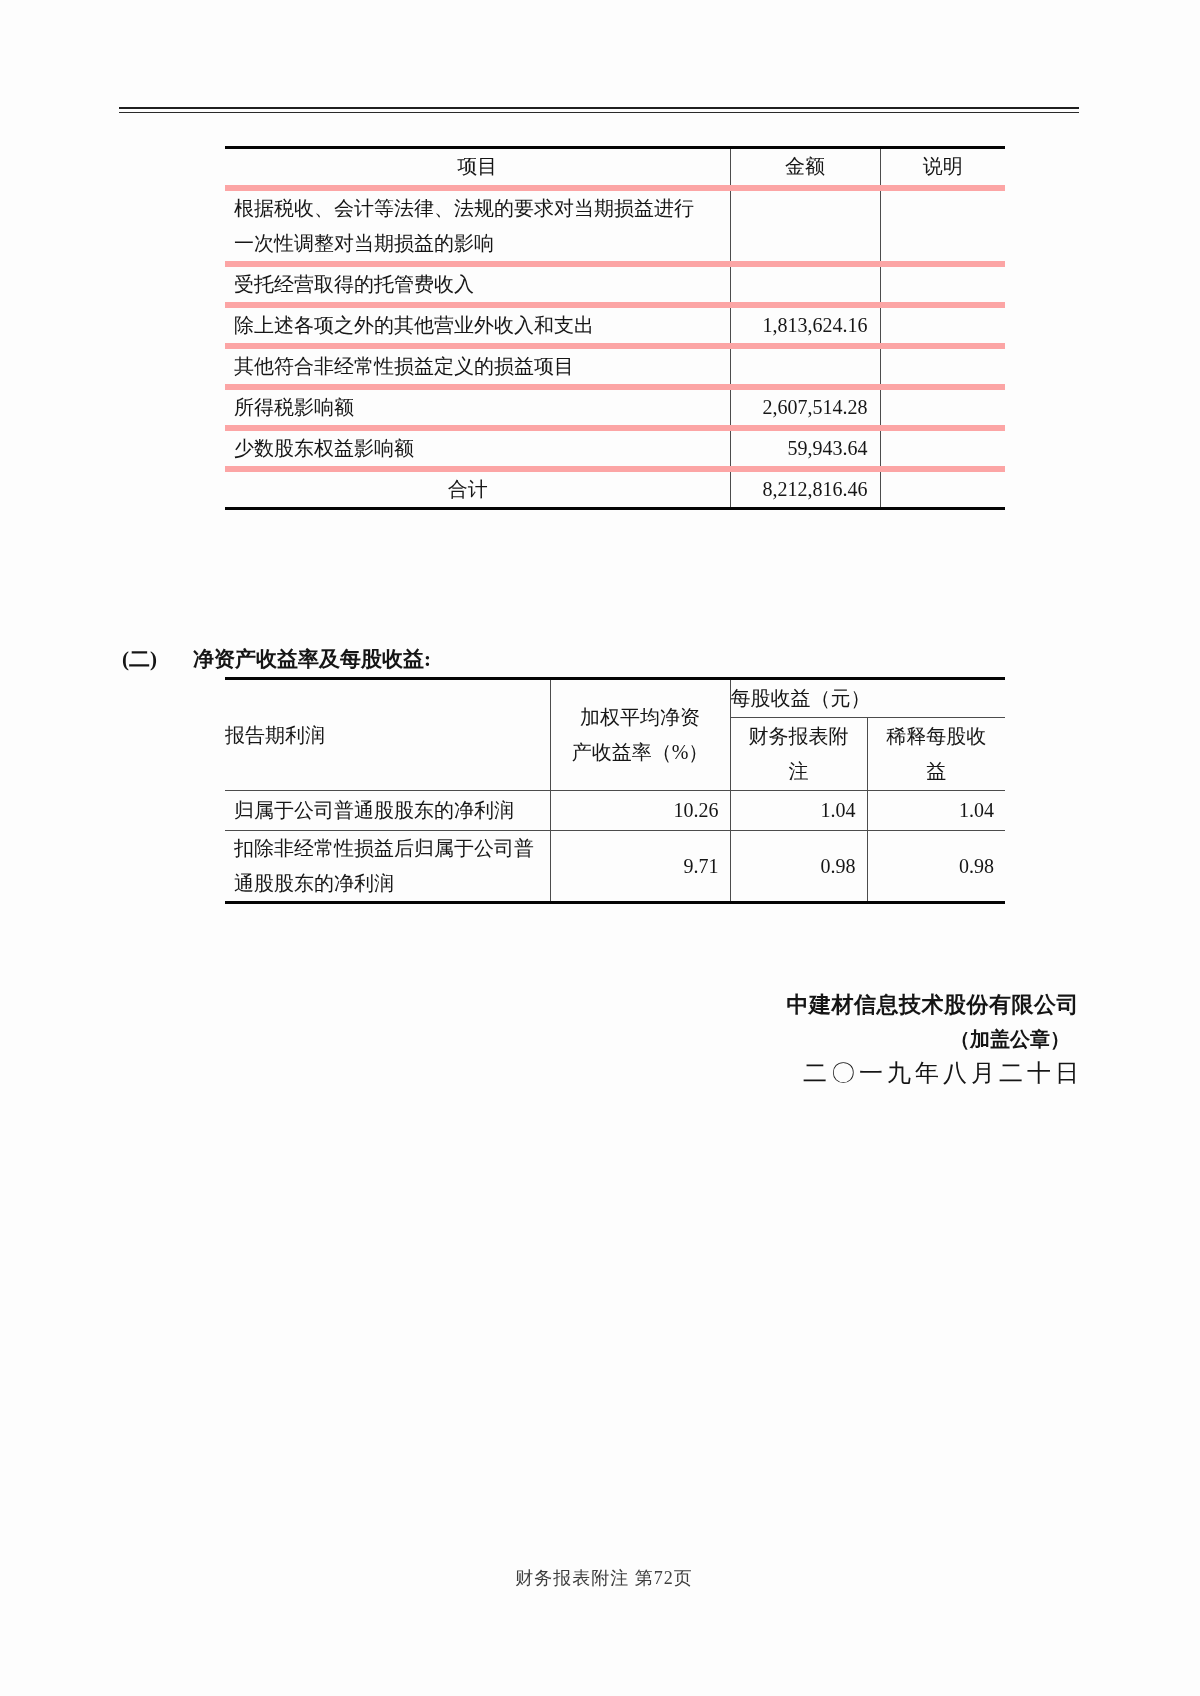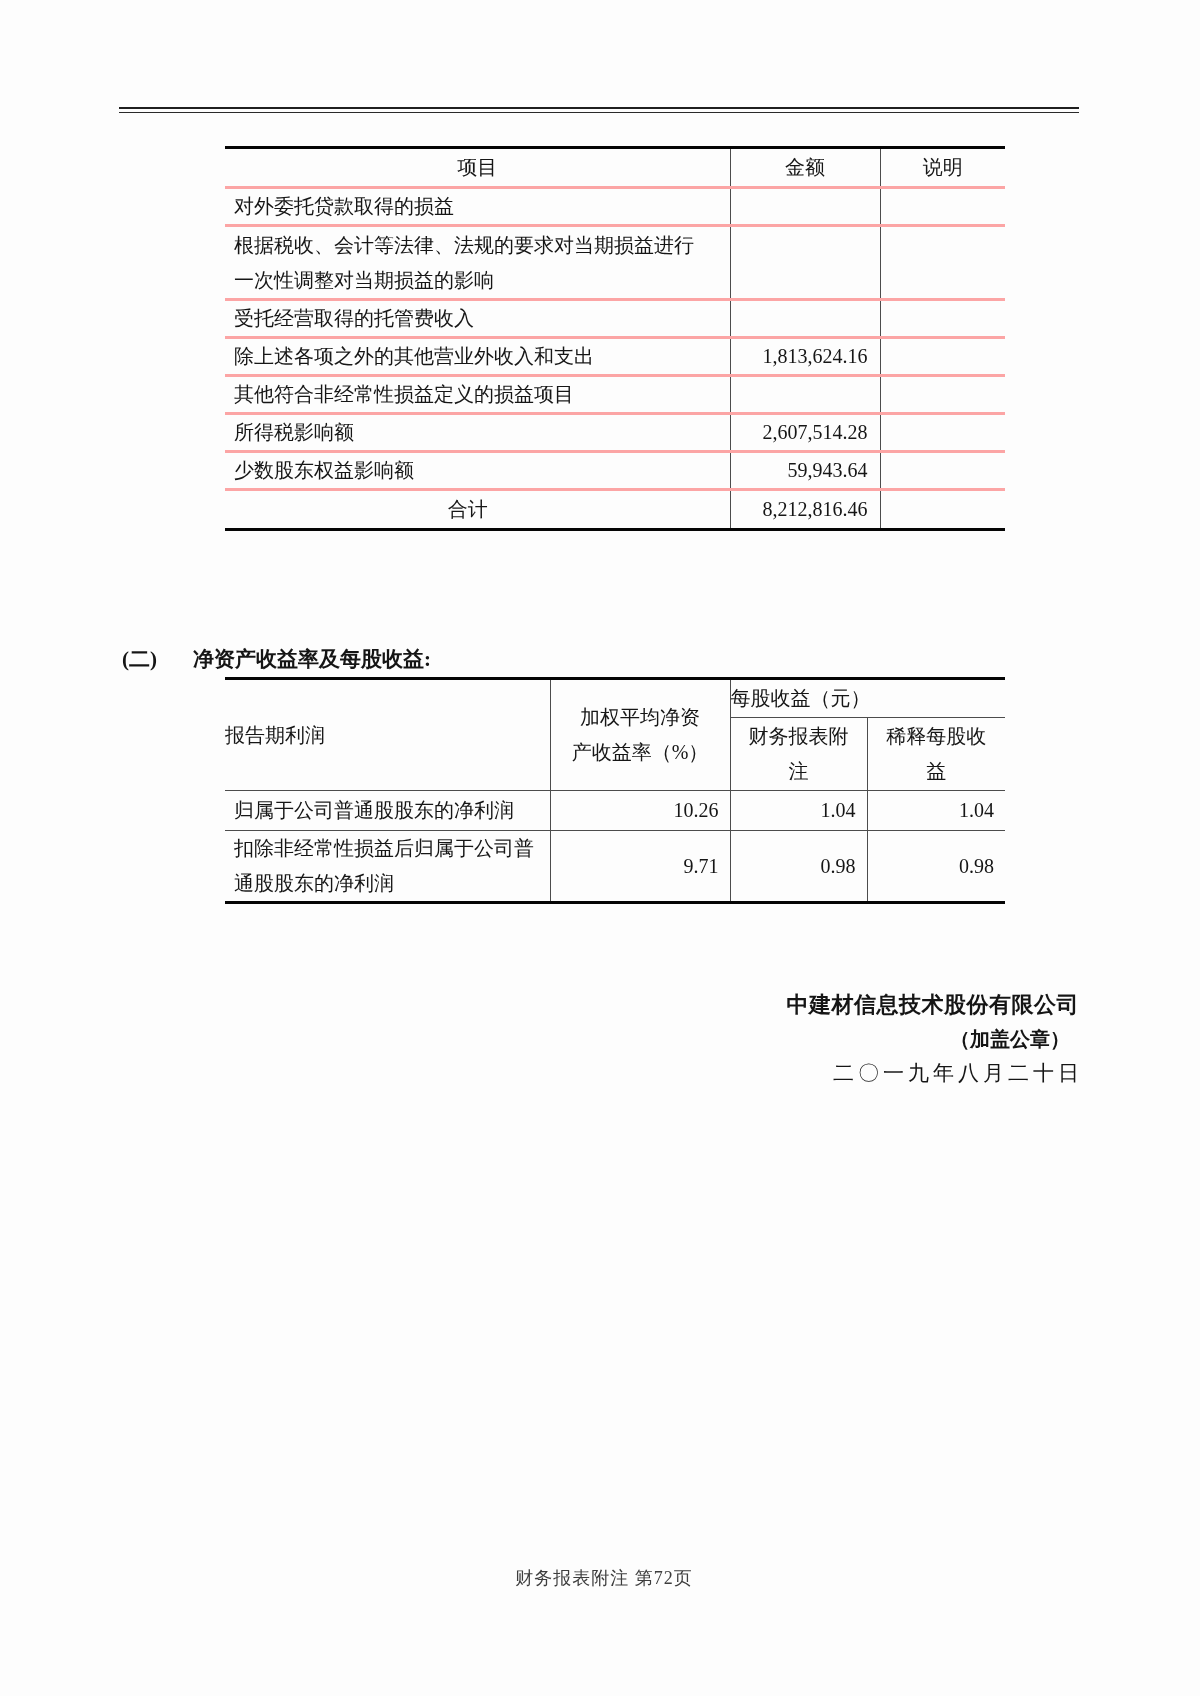--- a/index.html
+++ b/index.html
@@ -26,21 +26,21 @@
 
   
   .tbl1 {
     position:absolute; left:225px; top:146px; width:780px;
     border-top:3px solid #050505;
     border-bottom:3px solid #050505;
   }
   .tbl1 col.c1 { width:505px; }
   .tbl1 col.c2 { width:150px; }
   .tbl1 col.c3 { width:125px; }
-  .tbl1 tr:not(:last-child) td { border-bottom:3px solid #fca5a5; }
+  .tbl1 tr:not(:last-child) td { border-bottom:6px solid #fca5a5; }
   .tbl1 td.vline { border-right:1px solid #4c4c4c; }
   .tbl1 .hdr td { text-align:center; }
   .tbl1 tr.hdr      { height:40px; }
   .tbl1 tr.h-single { height:37px; }
   .tbl1 tr.h-s2     { height:38px; }
   .tbl1 tr.h-s3     { height:35px; }
   .tbl1 tr.h-double { height:74px; }
   .tbl1 tr.h-total  { height:40px; }
   .tbl1 td.item  { text-align:left; padding-left:9px; padding-right:28px; }
   .tbl1 td.amt   { text-align:right; padding-right:12px; font-size:20px; }
@@ -76,21 +76,21 @@
   .tbl2 td.item   { text-align:left; padding-left:9px; padding-right:3px; }
   .tbl2 td.num    { text-align:right; padding-right:11px; }
 
   
   .signature {
     position:absolute; right:121px; top:988px;
     text-align:right; line-height:34px;
   }
   .signature .company { font-size:22px; font-weight:bold; letter-spacing:0.5px; }
   .signature .seal    { font-size:20px; font-weight:bold; padding-right:9px; }
-  .signature .sdate   { font-size:21px; letter-spacing:4px; margin-right:-4px; }
+  .signature .sdate   { font-size:24px; letter-spacing:4px; margin-right:-4px; }
 
   
   .footer {
     position:absolute; left:8px; right:0; top:1566px;
     text-align:center; font-size:18px; color:#3d3d3d;
     letter-spacing:1px;
   }
 </style>
 </head>
 <body>
@@ -103,25 +103,20 @@
     <colgroup>
         <col class="c1">
         <col class="c2">
         <col class="c3">
       </colgroup>
     <tbody>
         <tr class="hdr">
       <td class="vline">项目</td>
       <td class="vline">金额</td>
       <td>说明</td>
-    </tr>
-    <tr class="h-single">
-      <td class="item vline">对外委托贷款取得的损益</td>
-      <td class="amt vline"></td>
-      <td></td>
     </tr>
     <tr class="h-double">
       <td class="item vline">根据税收、会计等法律、法规的要求对当期损益进行一次性调整对当期损益的影响</td>
       <td class="amt vline"></td>
       <td></td>
     </tr>
     <tr class="h-single">
       <td class="item vline">受托经营取得的托管费收入</td>
       <td class="amt vline"></td>
       <td></td>

